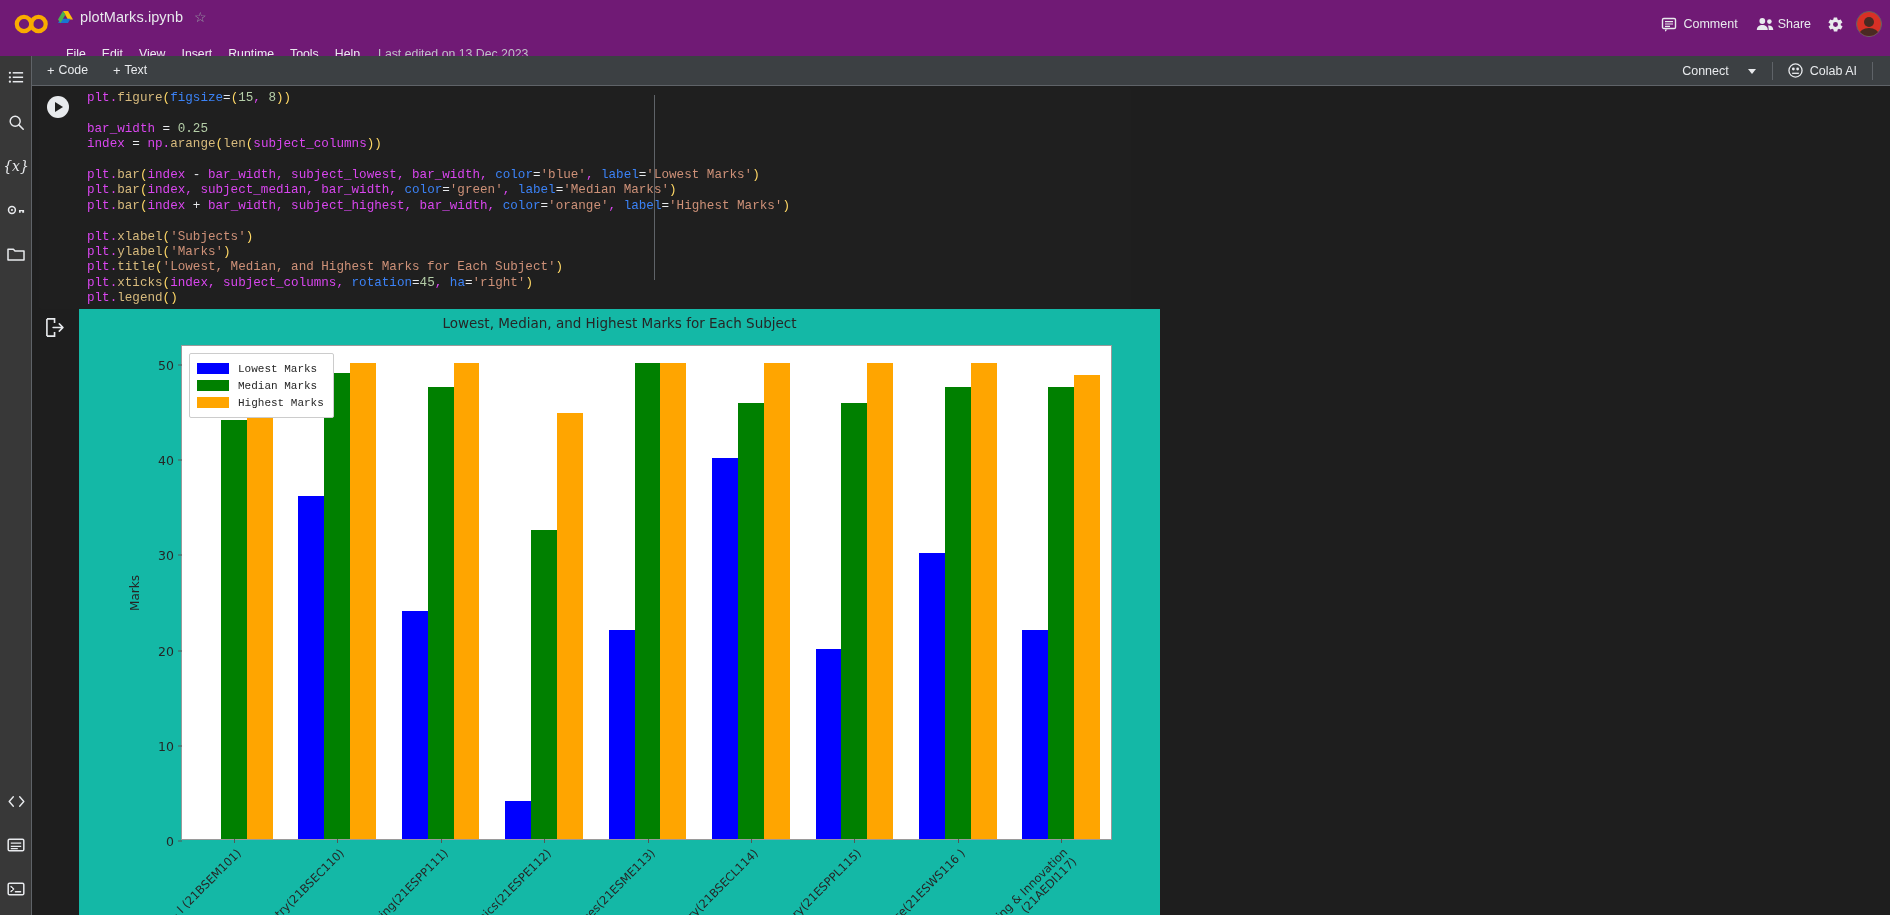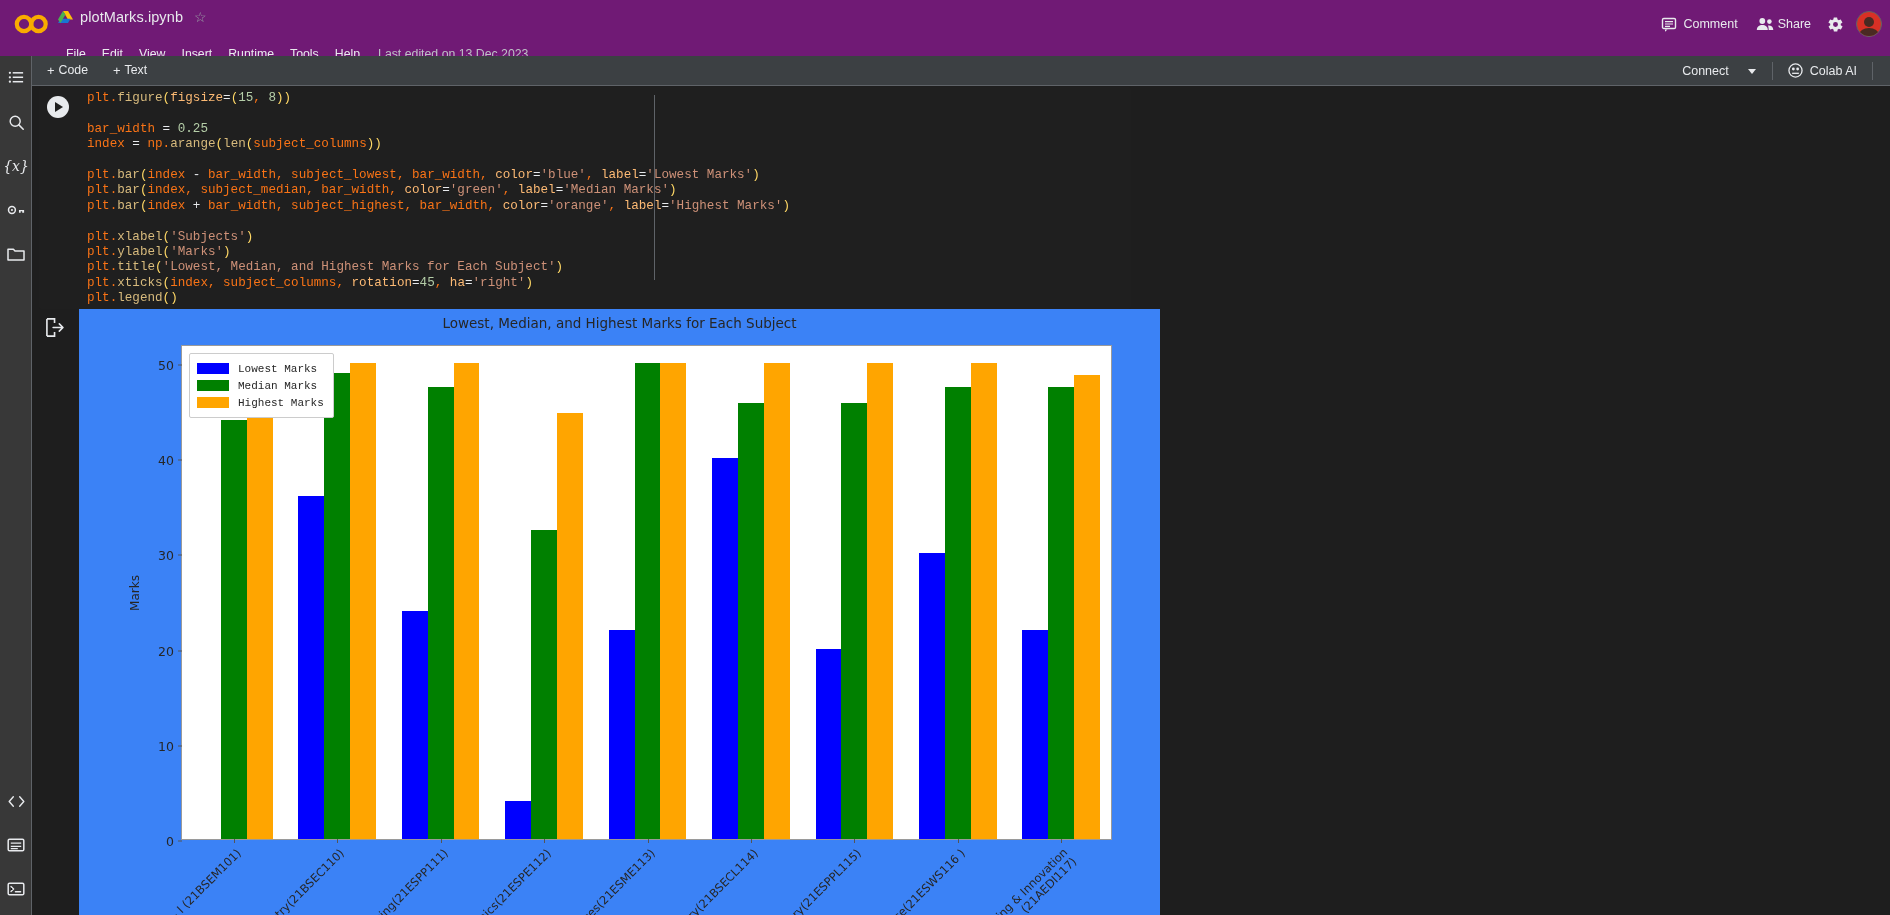--- a/index.html
+++ b/index.html
@@ -136,44 +136,44 @@
   }
   .code-area {
     position: absolute; left: 48px; top: 4px; right: 0; bottom: 0;
     overflow: hidden;
   }
   pre.code {
     font-family: "Liberation Mono", monospace;
     font-size: 12.6px; line-height: 15.4px;
     color: #e8eaed; white-space: pre;
   }
-  .k-plain { color: #f97316; }
+  .k-plain { color: #d946ef; }
   .k-func  { color: #d7ba7d; }
   .k-paren { color: #ffd866; }
   .k-num   { color: #b5cea8; }
   .k-str   { color: #ce9178; }
   .k-op    { color: #e8eaed; }
-  .k-var   { color: #fdba74; }
+  .k-var   { color: #3b82f6; }
   .cursor-line {
     position: absolute; left: 567px; top: 4px;
     width: 1px; height: 185px; background: #5f6368;
   }
 
   
   .out-cell {
     position: absolute; left: 0; top: 222px;
     width: 1127px; height: 606px;
   }
   .out-icon {
     position: absolute; left: 12px; top: 8px;
     width: 22px; height: 22px; color: #e8eaed; cursor: pointer;
   }
   .fig {
     position: absolute; left: 46px; top: 0;
-    width: 1081px; height: 606px; background: #3b82f6;
+    width: 1081px; height: 606px; background: #14b8a6;
   }
 
   
   .chart-title {
     position: absolute; left: 0; right: 0; top: 6px;
     text-align: center; font-size: 13.5px; color: #262626;
     font-family: "DejaVu Sans", sans-serif;
   }
   .axes {
     position: absolute;

